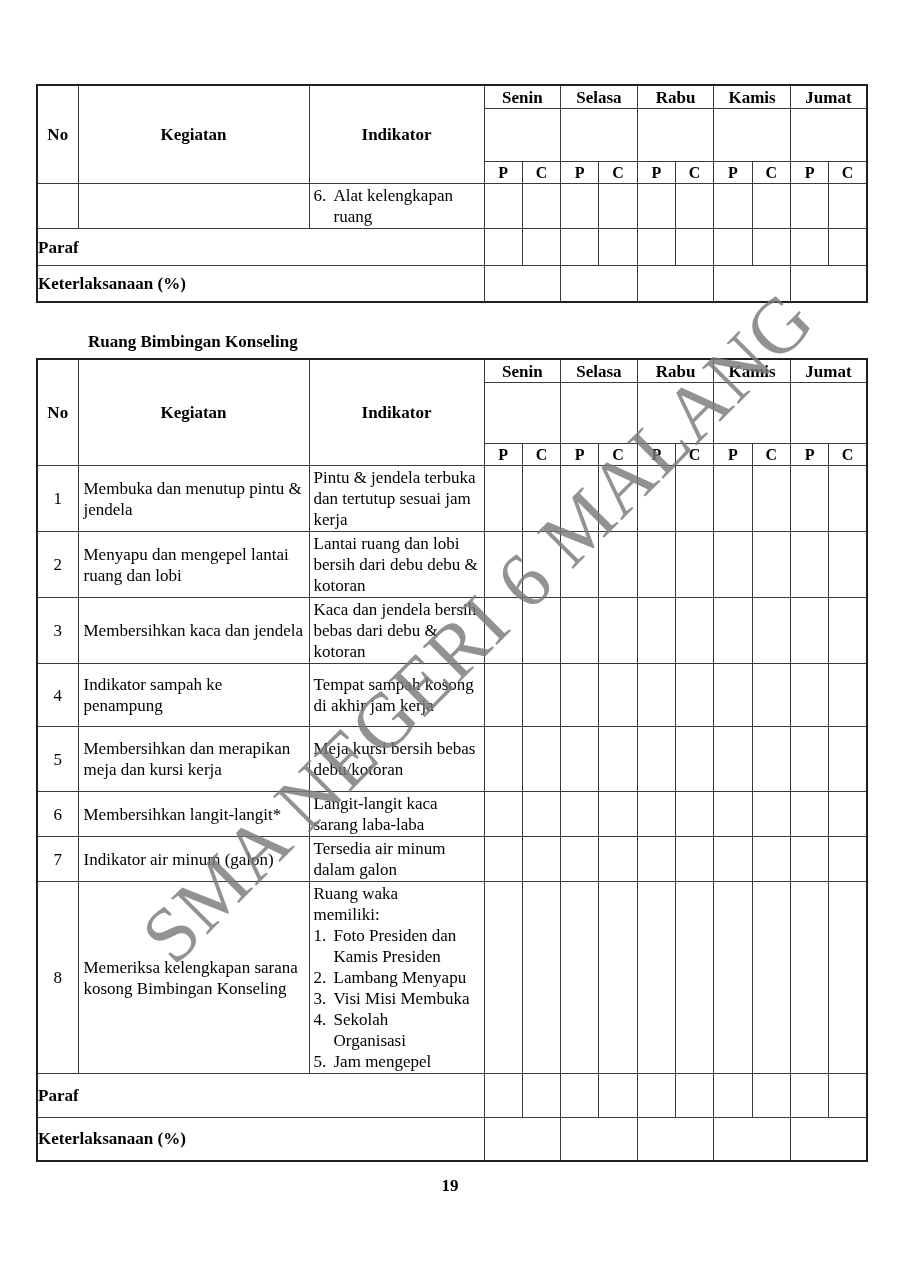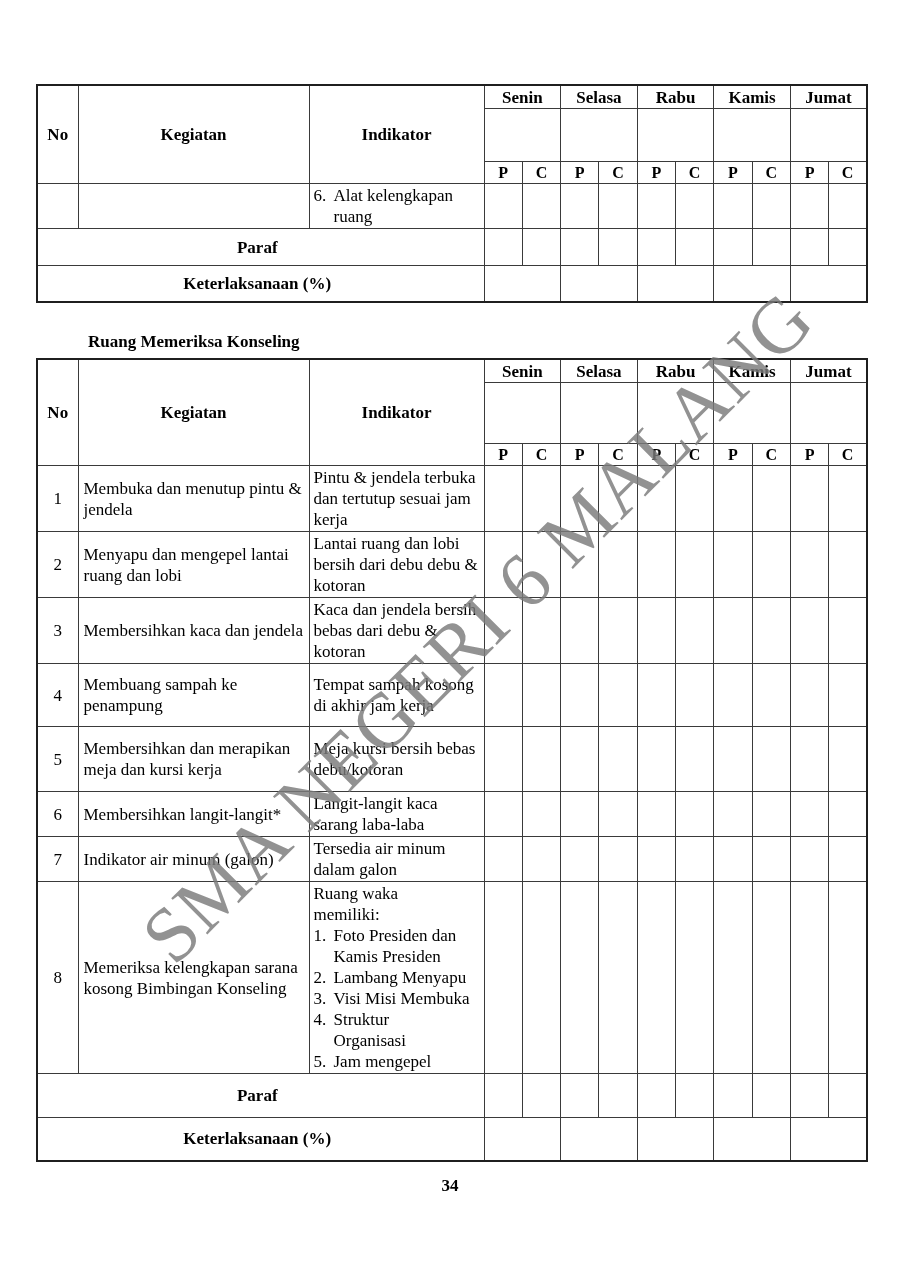--- a/index.html
+++ b/index.html
@@ -19,21 +19,21 @@
     padding:0;vertical-align:middle;overflow:hidden;font-weight:normal;
   }
   th.hmain{font-weight:bold;margin-top:14px;}
   th.hday{font-weight:bold;text-align:center;height:22px;}
   th.hpc{font-weight:bold;text-align:center;font-size:16px;height:21px;}
   td.cno{text-align:center;}
   td.ckeg{padding:1px 5px;}
   td.cind{padding:1px 4px;}
   td.cdate{}
   td.ccheck{}
-  td.label-cell{font-weight:bold;text-align:center;padding-right:7px;}
+  td.label-cell{font-weight:bold;text-align:left;padding-right:7px;}
   .ind-intro{white-space:pre-line;}
   .ind-item{display:flex;}
   .ind-num{flex:0 0 20px;}
   .ind-text{flex:1;white-space:pre-line;}
 
   
   .section-title{
     left:88px;top:331px;font-size:17px;font-weight:bold;line-height:21px;
   }
 
@@ -144,21 +144,21 @@
           <td class="ccheck" colspan="2"></td>
           <td class="ccheck" colspan="2"></td>
           <td class="ccheck" colspan="2"></td>
           <td class="ccheck" colspan="2"></td>
           <td class="ccheck" colspan="2"></td>
         </tr>
       </tbody>
     </table>
   </div>
 
-<div class="abs section-title">Ruang Memeriksa Konseling</div>
+<div class="abs section-title">Ruang Bimbingan Konseling</div>
 
 <div class="abs t2" id="mount-bimbingan">
     <table class="doc-table">
       <colgroup>
         <col style="width: 41px;">
         <col style="width: 231px;">
         <col style="width: 175px;">
         <col style="width: 38.3px;">
         <col style="width: 38.3px;">
         <col style="width: 38.3px;">
@@ -240,21 +240,21 @@
           <td class="ccheck"></td>
           <td class="ccheck"></td>
           <td class="ccheck"></td>
           <td class="ccheck"></td>
           <td class="ccheck"></td>
           <td class="ccheck"></td>
           <td class="ccheck"></td>
         </tr>
         <tr style="height: 63px;">
           <td class="cno">4</td>
-          <td class="ckeg">Membuang sampah ke penampung</td>
+          <td class="ckeg">Indikator sampah ke penampung</td>
           <td class="cind">Tempat sampah kosong di akhir jam kerja</td>
           <td class="ccheck"></td>
           <td class="ccheck"></td>
           <td class="ccheck"></td>
           <td class="ccheck"></td>
           <td class="ccheck"></td>
           <td class="ccheck"></td>
           <td class="ccheck"></td>
           <td class="ccheck"></td>
           <td class="ccheck"></td>
@@ -318,21 +318,21 @@
             <div class="ind-item">
               <span class="ind-num">2.</span>
               <span class="ind-text">Lambang Menyapu</span>
             </div>
             <div class="ind-item">
               <span class="ind-num">3.</span>
               <span class="ind-text">Visi Misi Membuka</span>
             </div>
             <div class="ind-item">
               <span class="ind-num">4.</span>
-              <span class="ind-text">Struktur
+              <span class="ind-text">Sekolah
 Organisasi</span>
             </div>
             <div class="ind-item">
               <span class="ind-num">5.</span>
               <span class="ind-text">Jam mengepel</span>
             </div>
           </td>
           <td class="ccheck"></td>
           <td class="ccheck"></td>
           <td class="ccheck"></td>
@@ -362,13 +362,13 @@
           <td class="ccheck" colspan="2"></td>
           <td class="ccheck" colspan="2"></td>
           <td class="ccheck" colspan="2"></td>
           <td class="ccheck" colspan="2"></td>
           <td class="ccheck" colspan="2"></td>
         </tr>
       </tbody>
     </table>
   </div>
 
-<div class="abs page-number">34</div>
+<div class="abs page-number">19</div>
 
 </body></html>

